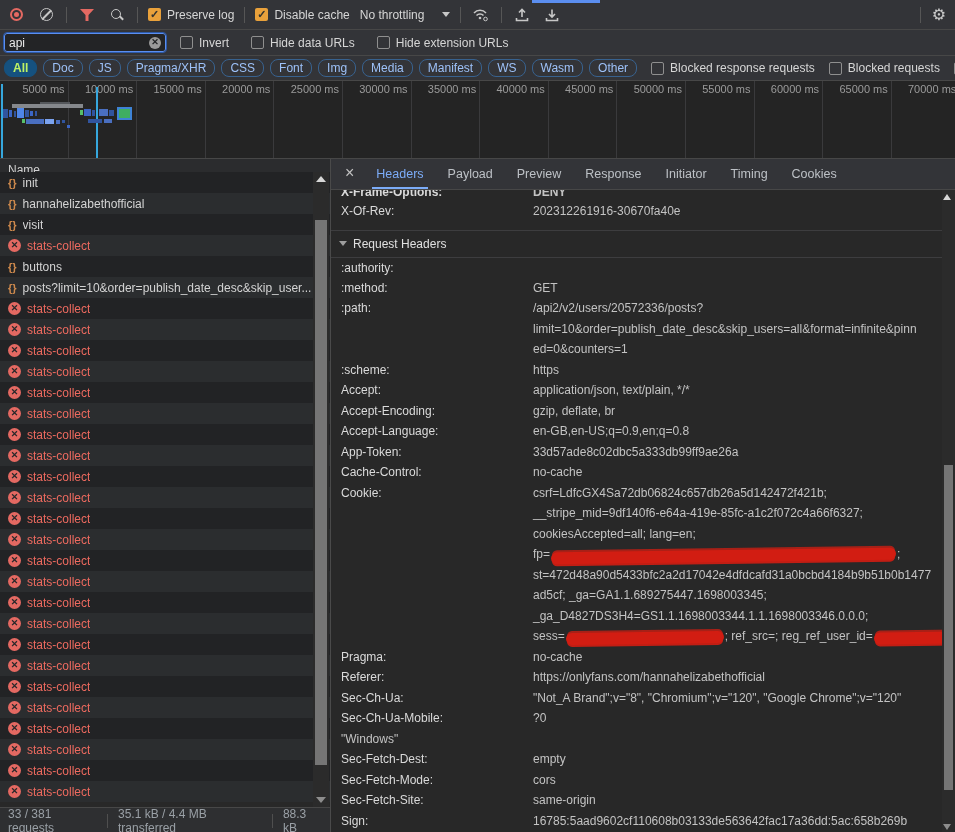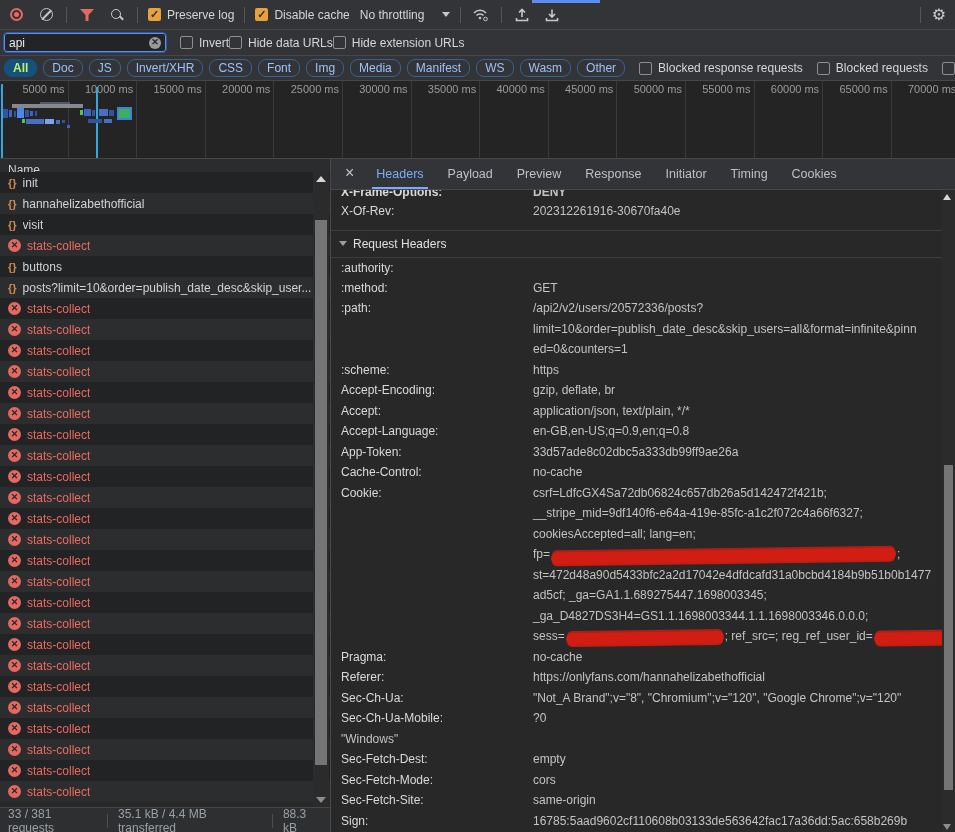--- a/index.html
+++ b/index.html
@@ -141,41 +141,41 @@
     <span class="sep"></span>
     <span class="tbtn" style="font-size:16px;color:#c9c9c9;">⚙</span>
   </span>
 </div>
 
 <div id="filter-row" class="bar-row">
   <span id="filter-input-wrap">
     <input id="filter-input" value="api" style="">
     <span class="xclear">✕</span>
   </span>
-  <span id="filter-checkboxes" style="display:flex;">
+  <span id="filter-checkboxes" style="display:flex;gap:22px;">
       <label class="chk-item">
         <span class="chk off"></span>
         <span>Invert</span>
       </label>
       <label class="chk-item">
         <span class="chk off"></span>
         <span>Hide data URLs</span>
       </label>
       <label class="chk-item">
         <span class="chk off"></span>
         <span>Hide extension URLs</span>
       </label>
     </span>
 </div>
 
 <div id="pills-row" class="bar-row">
     <button class="pill active">All</button>
     <button class="pill">Doc</button>
     <button class="pill">JS</button>
-    <button class="pill">Invert/XHR</button>
+    <button class="pill">Pragma/XHR</button>
     <button class="pill">CSS</button>
     <button class="pill">Font</button>
     <button class="pill">Img</button>
     <button class="pill">Media</button>
     <button class="pill">Manifest</button>
     <button class="pill">WS</button>
     <button class="pill">Wasm</button>
     <button class="pill">Other</button>
     <label class="chk-item">
       <span class="chk off"></span>
@@ -424,29 +424,29 @@
               <div class="hline"><span>ed=0&amp;counters=1</span></div>
             </div>
           </div>
           <div class="hrow">
             <span class="hname">:scheme:</span>
             <div class="hval">
               <div class="hline"><span>https</span></div>
             </div>
           </div>
           <div class="hrow">
+            <span class="hname">Accept:</span>
+            <div class="hval">
+              <div class="hline"><span>application/json, text/plain, */*</span></div>
+            </div>
+          </div>
+          <div class="hrow">
             <span class="hname">Accept-Encoding:</span>
             <div class="hval">
               <div class="hline"><span>gzip, deflate, br</span></div>
-            </div>
-          </div>
-          <div class="hrow">
-            <span class="hname">Accept:</span>
-            <div class="hval">
-              <div class="hline"><span>application/json, text/plain, */*</span></div>
             </div>
           </div>
           <div class="hrow">
             <span class="hname">Accept-Language:</span>
             <div class="hval">
               <div class="hline"><span>en-GB,en-US;q=0.9,en;q=0.8</span></div>
             </div>
           </div>
           <div class="hrow">
             <span class="hname">App-Token:</span>

